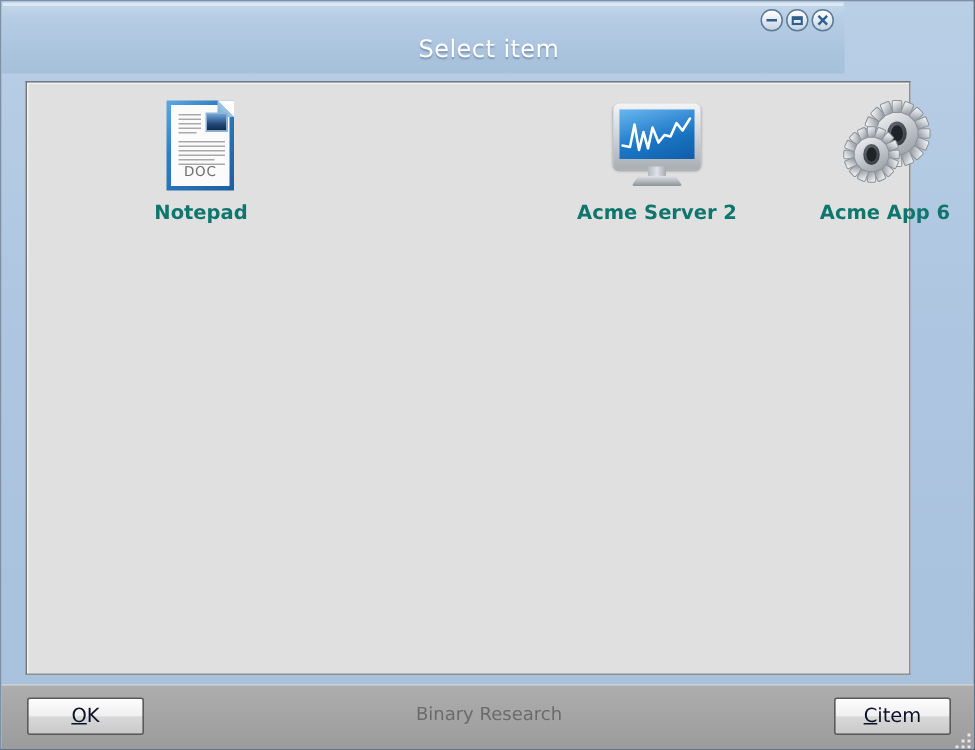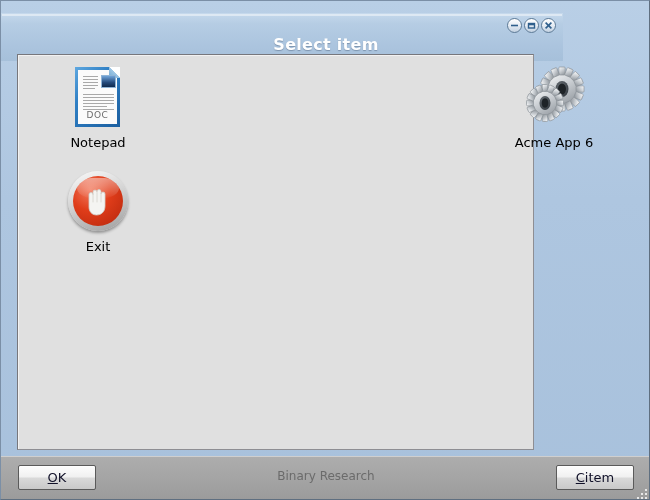--- a/index.html
+++ b/index.html
@@ -19,25 +19,24 @@
     overflow: hidden;
     background: linear-gradient(180deg, #b9cfe6 0%, #aec6e0 40%, #a8c1dc 100%);
     border: 1px solid #7b8fa6;
     border-bottom-color: #5f6f80;
     border-right-color: #5f6f80;
   }
 
   
   .titlebar {
     position: absolute;
-    left: 0; top: 12px;
+    left: 0; top: 0;
     width: 562px;
     height: 48px;
     background: linear-gradient(180deg, #c6d9ec 0%, #b6cde4 22%, #abc4de 70%, #a6c0da 100%);
-    font-weight: bold;
   }
   .titlebar-highlight {
     position: absolute;
     left: 1px; top: 1px; right: 1px;
     height: 2px;
     background: rgba(255,255,255,0.45);
   }
   .title-text {
     position: absolute;
     left: 0; top: 22px;
@@ -69,28 +68,29 @@
     cursor: pointer;
     box-sizing: border-box;
   }
   .wc-btn svg { position: absolute; left: 0; top: 0; }
 
   
   .content-panel {
     position: absolute;
     left: 16px;
     top: 53px;
-    width: 517px;
+    width: 590px;
     height: 396px;
     box-sizing: border-box;
     background: #e0e0e0;
     border: 1px solid #8e8e93;
     border-top-color: #77777c;
     border-left-color: #77777c;
     box-shadow: inset 1px 1px 0 #f2f2f2;
+    padding-left: 36px;
   }
 
   .icon-grid {
     position: relative;
     width: 100%;
     height: 100%;
   }
   .icon-cell {
     position: absolute;
     width: 152px;
@@ -104,23 +104,24 @@
   }
   .icon-art {
     width: 64px;
     height: 64px;
     position: relative;
     margin-top: 6px;
   }
   .icon-label {
     margin-top: 6px;
     font-size: 13px;
-    color: #000000;
+    color: #0f766e;
     text-align: center;
     white-space: nowrap;
+    font-weight: bold;
   }
 
   
   .footer {
     position: absolute;
     left: 0;
     top: 455px;
     width: 650px;
     height: 45px;
     background: linear-gradient(180deg, #adadad 0%, #a3a3a3 55%, #9a9a9a 100%);
@@ -330,20 +331,35 @@
             <div class="doc-line" style="left:8px;  top:36px; width:31px;"></div>
             <div class="doc-line" style="left:8px;  top:39px; width:24px;"></div>
             <div class="doc-line" style="left:8px;  top:42px; width:31px;"></div>
             <div class="doc-text">DOC</div>
           </div>
         </div>
         <div class="icon-label">Notepad</div>
       </div>
 
 
+      <div class="icon-cell" style="left:308px; top:4px;">
+        <div class="icon-art">
+          <div class="mon-bezel">
+            <div class="mon-screen">
+              <svg width="50" height="33" viewBox="0 0 50 33">
+                <polyline points="2,24 7,25 10,10 13,27 16,15 19,26 22,12 26,22 30,17 34,18 38,9 42,14 47,6" fill="none" stroke="#ffffff" stroke-width="1.7" stroke-linejoin="round" stroke-linecap="round"></polyline>
+              </svg>
+              <div class="mon-gloss"></div>
+            </div>
+          </div>
+          <div class="mon-neck"></div>
+          <div class="mon-base"></div>
+        </div>
+        <div class="icon-label">Acme Server 2</div>
+      </div>
 
       <div class="icon-cell" style="left:460px; top:4px;">
         <div class="icon-art">
           <svg width="64" height="64" viewBox="0 0 64 64">
             <defs>
               <linearGradient id="gearGrad" x1="0" y1="0" x2="0.6" y2="1">
                 <stop offset="0%" stop-color="#fdfdfd"></stop>
                 <stop offset="45%" stop-color="#d2d6da"></stop>
                 <stop offset="100%" stop-color="#9aa0a6"></stop>
               </linearGradient>
@@ -402,38 +418,20 @@
                 </g>
               </g>
               <ellipse rx="5.5" ry="7" fill="url(#holeGrad)"></ellipse>
               <ellipse rx="3.4" ry="4.8" fill="#1e2327"></ellipse>
             </g>
           </svg>
         </div>
         <div class="icon-label">Acme App 6</div>
       </div>
 
-      <div class="icon-cell" style="left:4px; top:108px;">
-        <div class="icon-art">
-          <div class="exit-rim">
-            <div class="exit-face">
-              <div class="exit-gloss"></div>
-              <svg class="exit-hand" width="40" height="40" viewBox="0 0 40 40">
-                <path d="M11 22 L11 13.5 a2 2 0 0 1 4 0 L15 11 a2 2 0 0 1 4 0 L19 10.5 a2 2 0 0 1 4 0 L23 13 a2 2 0 0 1 4 0 L27 25 c0 6 -4 9 -8.5 9 C14 34 11 30.5 11 26 Z" fill="#f4f4f2" stroke="#cfcfc9" stroke-width="0.8" stroke-linejoin="round"></path>
-                <g stroke="#d8d6cf" stroke-width="0.9" stroke-linecap="round">
-                  <line x1="15" y1="13" x2="15" y2="21"></line>
-                  <line x1="19" y1="11.5" x2="19" y2="21"></line>
-                  <line x1="23" y1="13" x2="23" y2="21"></line>
-                </g>
-              </svg>
-            </div>
-          </div>
-        </div>
-        <div class="icon-label">Exit</div>
-      </div>
 
     </div>
   </div>
 
   <div class="footer">
     <div class="footer-note">Binary Research</div>
 
     <div class="dlg-button ok">
       <span class="mnem">O</span>
         <span>K</span>

